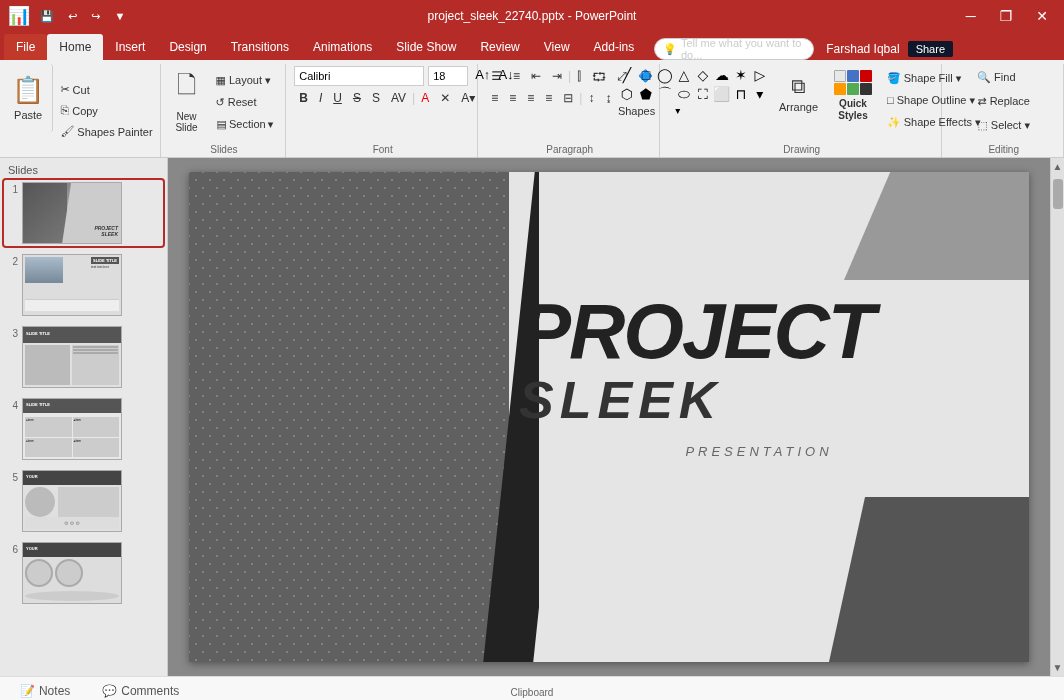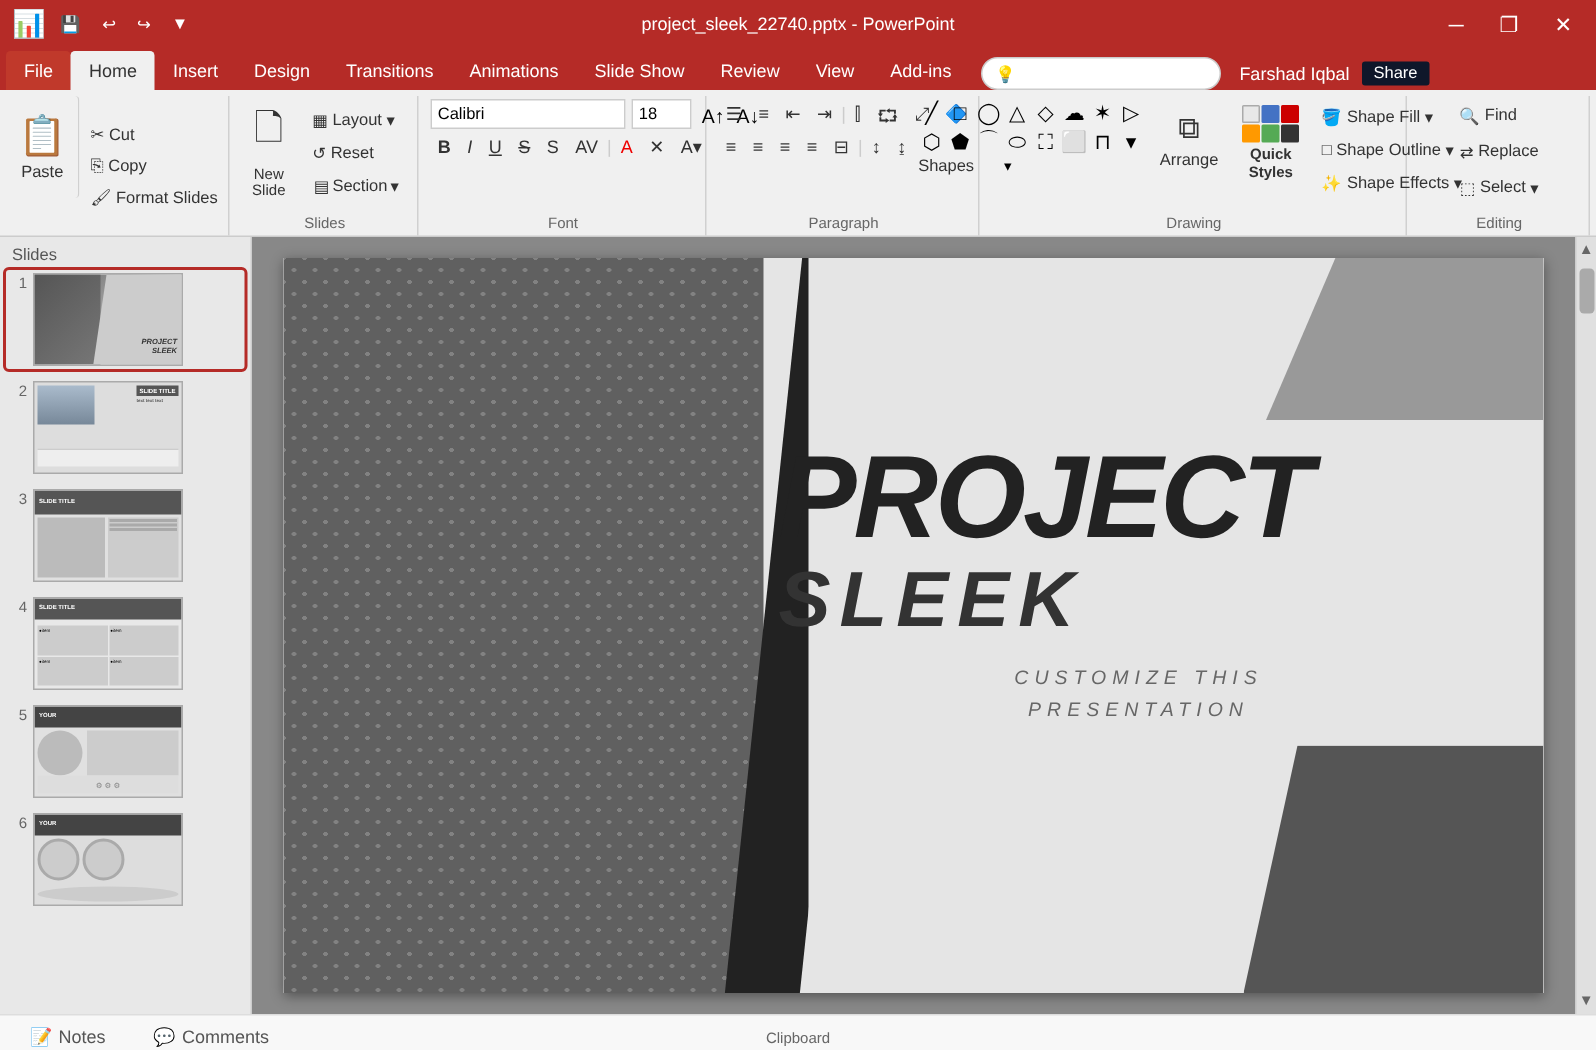--- a/index.html
+++ b/index.html
@@ -290,20 +290,21 @@
   <div class="ribbon-tab">Design</div>
   <div class="ribbon-tab">Transitions</div>
   <div class="ribbon-tab">Animations</div>
   <div class="ribbon-tab">Slide Show</div>
   <div class="ribbon-tab">Review</div>
   <div class="ribbon-tab">View</div>
   <div class="ribbon-tab">Add-ins</div>
   <div style="flex:1; display:flex; align-items:center; padding-left:8px;">
     <div class="tell-me-box">
       <span>💡</span>
+      <span style="font-size:11px; color:#ccc;">Tell me what you want to do...</span>
     </div>
     <span style="color:white; font-size:12px; margin-left:12px; cursor:pointer;">Farshad Iqbal</span>
     <button style="background:#0f172a; border:none; color:white; font-size:11px; padding:2px 8px; border-radius:2px; margin-left:8px; cursor:pointer;">Share</button>
   </div>
 </div>
 
 <div id="ribbon">
 
   <div class="ribbon-group" style="flex-direction:row; align-items:stretch; padding:0;">
     <div class="paste-btn-large">
@@ -314,21 +315,21 @@
       <div class="ribbon-btn-small">
         <span>✂</span>
         <span>Cut</span>
       </div>
       <div class="ribbon-btn-small">
         <span>⎘</span>
         <span>Copy</span>
       </div>
       <div class="ribbon-btn-small">
         <span>🖌</span>
-        <span>Format Slides</span>
+        <span>Shapes Painter</span>
       </div>
     </div>
     <div class="ribbon-group-label" style="position:absolute; bottom:2px; left:0; width:100%; text-align:center;">Clipboard</div>
   </div>
   <div style="position:relative; display:flex; flex-direction:column; align-items:center; border-right:1px solid #d0d0d0; padding:2px 4px;">
     <div style="display:flex; flex:1; align-items:flex-start; gap:2px;">
       <div class="ribbon-btn-large">
         <span style="font-size:24px;">🗋</span>
         <span style="font-size:10px;">New
 Slide</span>
@@ -348,21 +349,21 @@
           <span>Section</span>
           <span>▾</span>
         </div>
       </div>
     </div>
     <div class="ribbon-group-label">Slides</div>
   </div>
 
   <div class="ribbon-group" style="min-width:190px;">
     <div class="ribbon-group-content" style="flex-direction:column; gap:2px; width:100%;">
-      <div style="display:flex; gap:4px; align-items:flex-end;">
+      <div style="display:flex; gap:4px; align-items:flex-start;">
         <input class="font-box" type="text" value="Calibri" style="">
         <input class="font-size-box" type="text" value="18" style="">
         <div class="font-size-btns">
           <button class="fs-btn">A↑</button>
           <button class="fs-btn">A↓</button>
         </div>
       </div>
       <div class="format-btns" style="align-items:center; gap:1px;">
         <button class="fmt-btn" style="font-weight:bold;">B</button>
         <button class="fmt-btn" style="font-style:italic;">I</button>
@@ -595,21 +596,20 @@
 
         <div style="position:absolute;top:0;right:0;width:185px;height:108px;background:#999;clip-path:polygon(25% 0%,100% 0%,100% 100%,0% 100%);"></div>
 
         <div style="position:absolute;bottom:0;right:0;width:200px;height:165px;background:#555;clip-path:polygon(18% 0%,100% 0%,100% 100%,0% 100%);"></div>
       </div>
 
       <div style="position:absolute;left:330px;top:120px;z-index:10;right:30px;">
         <div style="font-size:78px;font-weight:900;font-style:italic;color:#222;letter-spacing:-2px;line-height:1;">PROJECT</div>
         <div style="font-size:52px;font-weight:900;font-style:italic;color:#333;letter-spacing:6px;line-height:1;margin-top:4px;">SLEEK</div>
         <div style="font-size:13px;font-style:italic;color:#666;letter-spacing:4px;margin-top:16px;text-align:center;line-height:1.6;">
-          <div>CUSTOMIZE THIS</div>
           <div>PRESENTATION</div>
         </div>
       </div>
     </div>
   </div>
 
   <div id="canvas-scrollbar">
     <div class="scroll-arrow">▲</div>
     <div class="scroll-thumb"></div>
     <div class="scroll-arrow" style="margin-top:auto;">▼</div>

